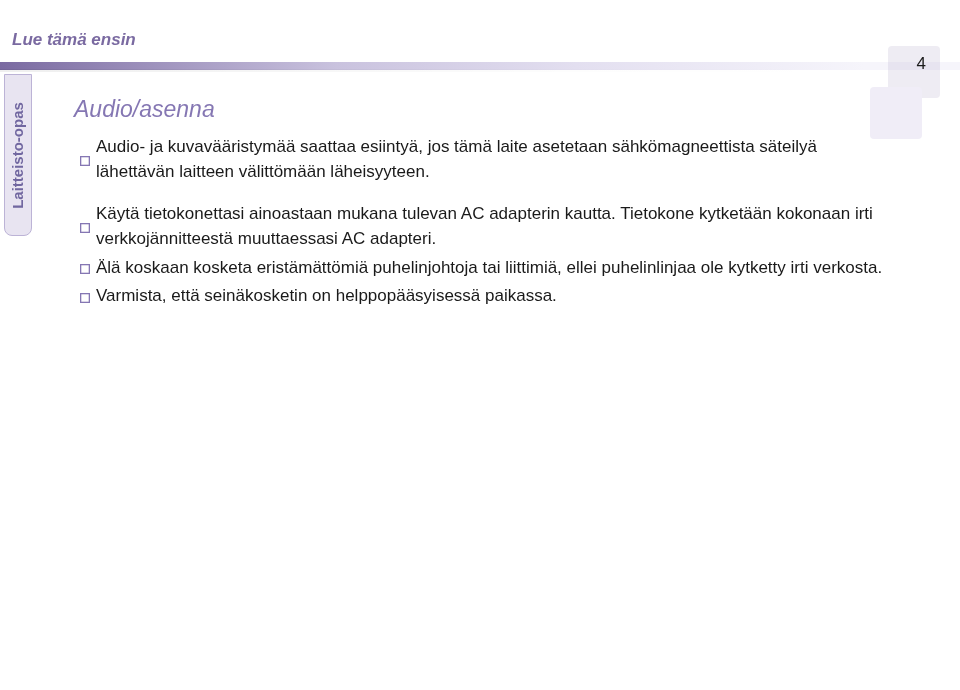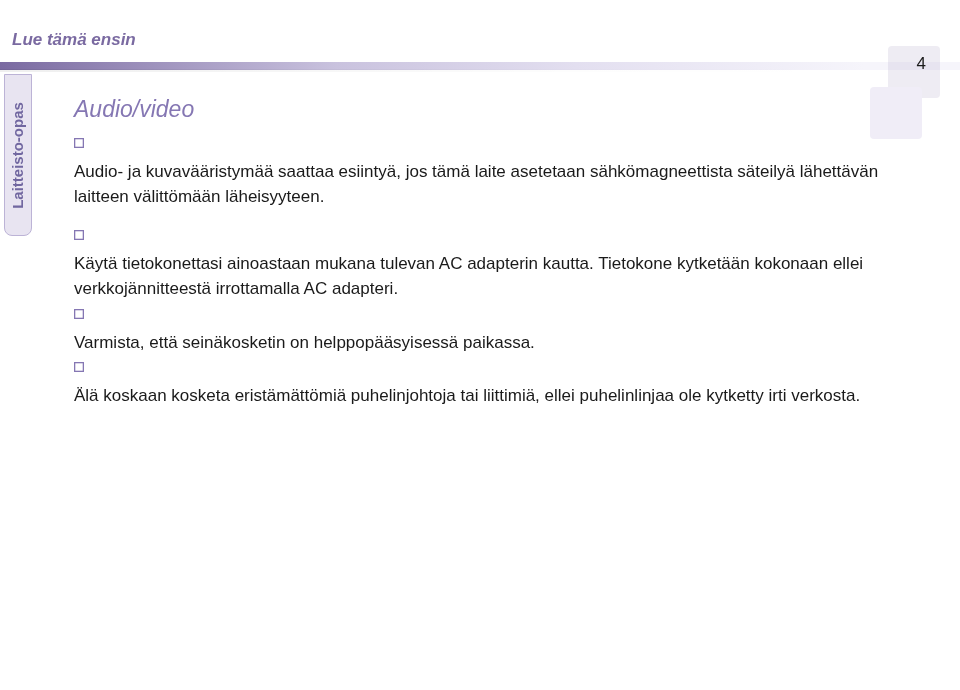--- a/index.html
+++ b/index.html
@@ -109,23 +109,22 @@
     color: #8577b3;
     font-style: italic;
     font-weight: 400;
     margin: 10px 0 12px 0;
   }
   .bullet-block {
     margin: 0 0 18px 0;
   }
   .bullet-row {
     display: flex;
-    align-items: flex-start;
+    align-items: center;
     margin-bottom: 4px;
-    flex-direction: column;
   }
   .b-mark {
     flex: 0 0 22px;
     display: flex;
     justify-content: center;
     padding-top: 3px;
   }
   .b-mark svg { display: block; }
   .b-text {
     flex: 1;
@@ -149,53 +148,53 @@
   </div>
 
   <div class="page-number-wrap">
     <div class="page-number-shadow"></div>
     <div class="page-number-box"></div>
   </div>
   <div class="page-number">4</div>
 
   <div class="content">
 
-    <div class="h2">Audio/video</div>
+    <div class="h2">Audio/asenna</div>
     <div class="bullet-block">
       <div class="bullet-row">
         <span class="b-mark">
           <svg class="sq" viewBox="0 0 10 10">
               <rect x="0.5" y="0.5" width="9" height="9" fill="none" stroke="#8577b3" stroke-width="1.6"></rect>
             </svg>
         </span>
         <span class="b-text">Audio- ja kuvavääristymää saattaa esiintyä, jos tämä laite asetetaan sähkömagneettista säteilyä lähettävän laitteen välittömään läheisyyteen.</span>
       </div>
     </div>
 
     <div class="bullet-block">
       <div class="bullet-row">
         <span class="b-mark">
           <svg class="sq" viewBox="0 0 10 10">
               <rect x="0.5" y="0.5" width="9" height="9" fill="none" stroke="#8577b3" stroke-width="1.6"></rect>
             </svg>
         </span>
-        <span class="b-text">Käytä tietokonettasi ainoastaan mukana tulevan AC adapterin kautta. Tietokone kytketään kokonaan ellei verkkojännitteestä irrottamalla AC adapteri.</span>
+        <span class="b-text">Käytä tietokonettasi ainoastaan mukana tulevan AC adapterin kautta. Tietokone kytketään kokonaan irti verkkojännitteestä muuttaessasi AC adapteri.</span>
+      </div>
+      <div class="bullet-row">
+        <span class="b-mark">
+          <svg class="sq" viewBox="0 0 10 10">
+              <rect x="0.5" y="0.5" width="9" height="9" fill="none" stroke="#8577b3" stroke-width="1.6"></rect>
+            </svg>
+        </span>
+        <span class="b-text">Älä koskaan kosketa eristämättömiä puhelinjohtoja tai liittimiä, ellei puhelinlinjaa ole kytketty irti verkosta.</span>
       </div>
       <div class="bullet-row">
         <span class="b-mark">
           <svg class="sq" viewBox="0 0 10 10">
               <rect x="0.5" y="0.5" width="9" height="9" fill="none" stroke="#8577b3" stroke-width="1.6"></rect>
             </svg>
         </span>
         <span class="b-text">Varmista, että seinäkosketin on helppopääsyisessä paikassa.</span>
-      </div>
-      <div class="bullet-row">
-        <span class="b-mark">
-          <svg class="sq" viewBox="0 0 10 10">
-              <rect x="0.5" y="0.5" width="9" height="9" fill="none" stroke="#8577b3" stroke-width="1.6"></rect>
-            </svg>
-        </span>
-        <span class="b-text">Älä koskaan kosketa eristämättömiä puhelinjohtoja tai liittimiä, ellei puhelinlinjaa ole kytketty irti verkosta.</span>
       </div>
     </div>
 
   </div>
 </div>
 
 </body></html>

